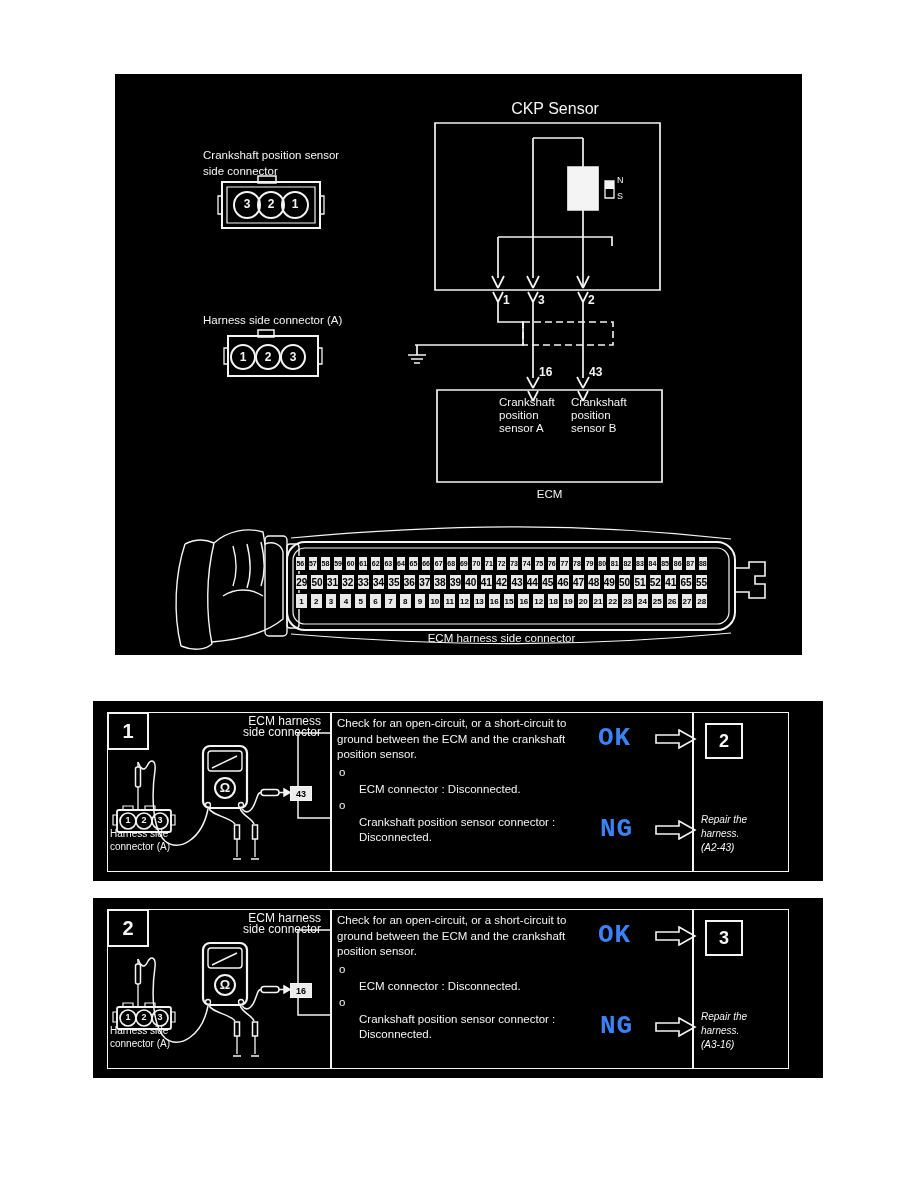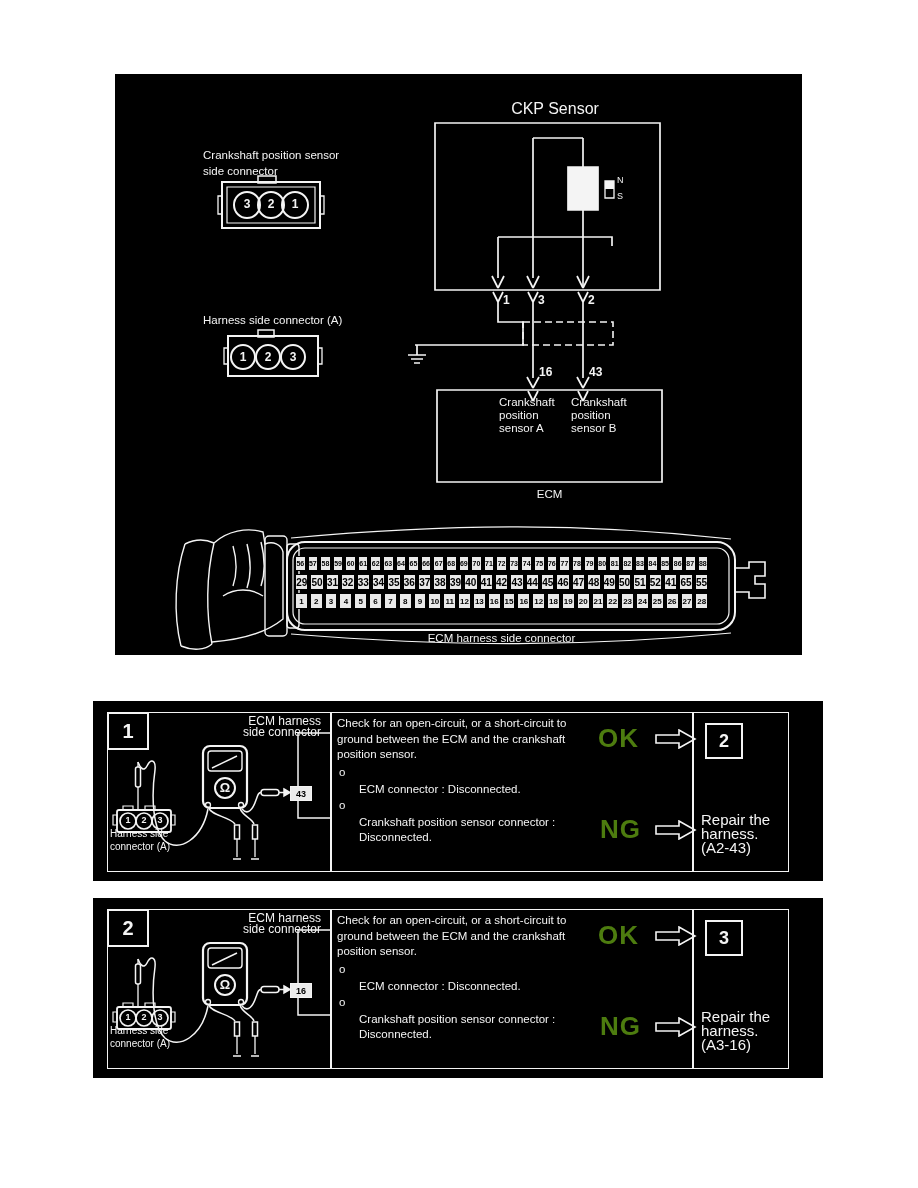--- a/index.html
+++ b/index.html
@@ -16,23 +16,23 @@
   .row3 .pin-cell{font-size:8px;}
   
   .inner-box{position:absolute;left:14px;top:11px;width:680px;height:158px;border:1.5px solid #f4f4f4;}
   .vdiv{position:absolute;top:11px;height:159px;width:1.5px;background:#f4f4f4;}
   .stepnum{position:absolute;left:14px;top:11px;width:38px;height:34px;border:2px solid #f4f4f4;display:flex;align-items:center;justify-content:center;font-size:20px;font-weight:bold;color:#f4f4f4;}
   .instr{position:absolute;left:244px;top:15px;width:258px;font-size:11.5px;line-height:15.5px;color:#f4f4f4;}
   .bullets{position:absolute;left:246px;top:64px;width:300px;font-size:11.5px;line-height:15.5px;color:#f4f4f4;}
   .bullet{display:flex;}
   .bullet .m{width:20px;flex:none;}
   .bullet .t{width:240px;margin-top:17px;}
-  .okng{position:absolute;font-size:26px;font-weight:bold;letter-spacing:1px;color:#4d7c0f;}
+  .okng{position:absolute;font-size:26px;font-weight:bold;letter-spacing:1px;color:#3b82f6;font-family:Liberation Mono, monospace;}
   .target-box{position:absolute;left:612px;top:22px;width:34px;height:32px;border:2px solid #f4f4f4;display:flex;align-items:center;justify-content:center;font-size:18px;font-weight:bold;color:#f4f4f4;}
-  .ng-action{position:absolute;left:608px;font-size:15px;line-height:14px;color:#f4f4f4;}
+  .ng-action{position:absolute;left:608px;font-size:10px;line-height:14px;color:#f4f4f4;font-style:italic;}
   .small-lbl{position:absolute;color:#f4f4f4;font-size:12px;line-height:11px;}
   .pin-tag{position:absolute;width:20px;height:13px;background:#ececec;color:#000;font-size:9px;font-weight:bold;display:flex;align-items:center;justify-content:center;border:1px solid #f4f4f4;}
   .ohm{position:absolute;color:#f4f4f4;font-size:13px;font-weight:bold;width:18px;text-align:center;}
   .sm-digit{position:absolute;color:#f4f4f4;font-weight:bold;font-size:9px;width:16px;text-align:center;}
   svg{position:absolute;left:0;top:0;}
   svg path,svg rect,svg line,svg circle,svg polyline{vector-effect:non-scaling-stroke;}
 </style>
 </head>
 <body>
 

